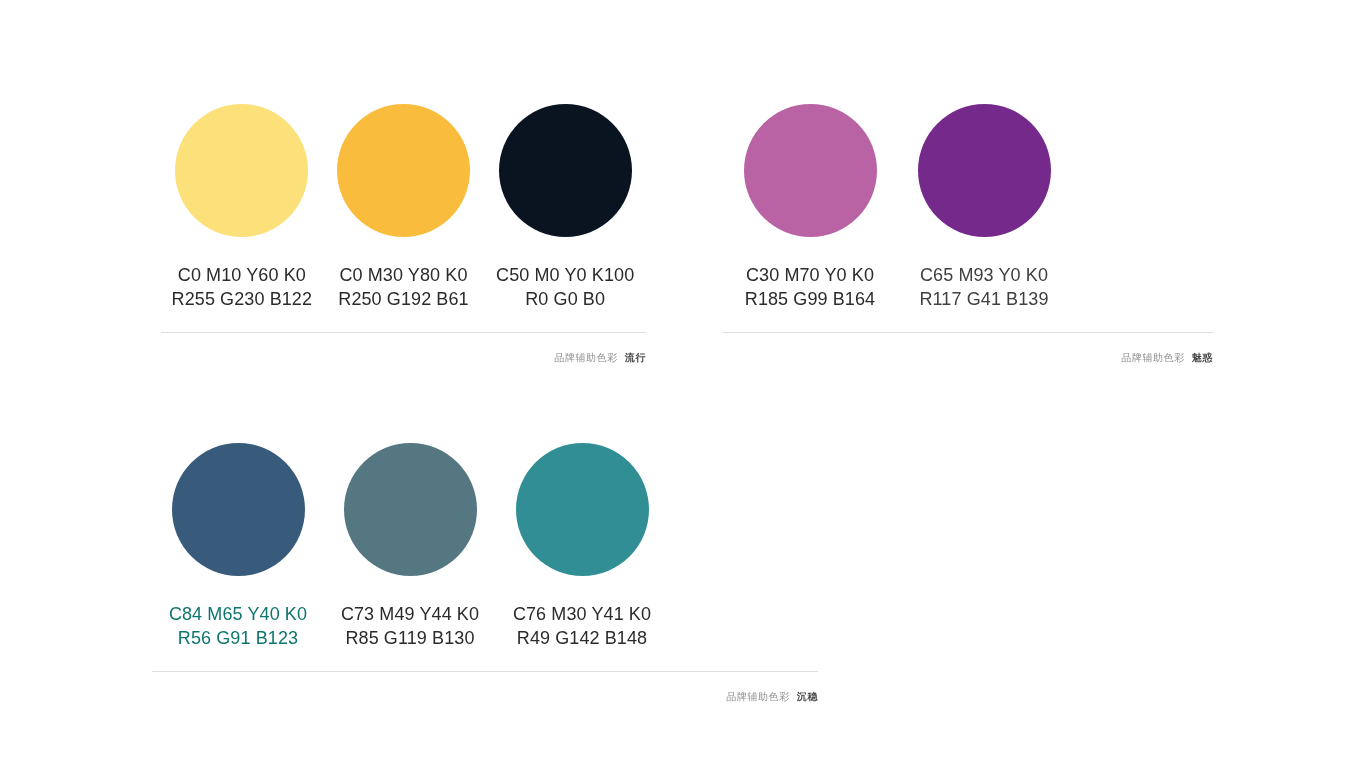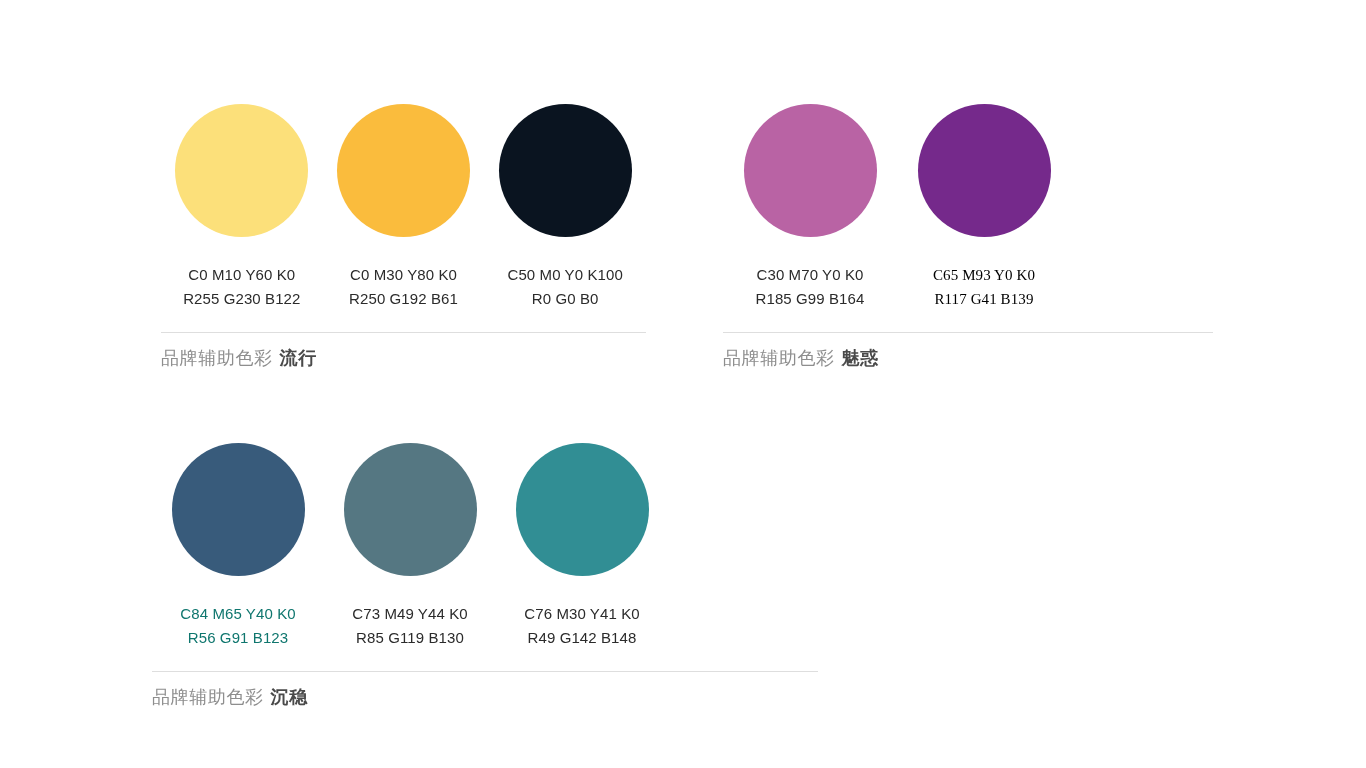--- a/index.html
+++ b/index.html
@@ -46,42 +46,42 @@
     width: 133px;
     height: 133px;
     border-radius: 50%;
     display: block;
   }
 
   .swatch-meta {
     margin-top: 26px;
     text-align: center;
     color: #2b2b2b;
-    font-size: 15px;
+    font-size: 18px;
     line-height: 24px;
     letter-spacing: 0.1px;
     white-space: nowrap;
   }
 
   .swatch-cmyk,
   .swatch-rgb {
     display: block;
   }
 
   
   .group-divider {
     height: 1px;
     background: #dedede;
     margin-top: 21px;
   }
 
   .group-caption {
     margin-top: 16px;
-    text-align: left;
-    font-size: 18px;
+    text-align: right;
+    font-size: 10px;
     line-height: 18px;
     white-space: nowrap;
   }
 
   .caption-prefix {
     color: #8e8e8e;
     font-weight: 400;
     letter-spacing: 0.6px;
   }
 
@@ -148,21 +148,21 @@
       <div class="swatch">
         <span class="swatch-disc" style="background-color: rgb(185, 99, 164);"></span>
         <div class="swatch-meta" style="color: rgb(43, 43, 43);">
           <span class="swatch-cmyk">C30 M70 Y0 K0</span>
           <span class="swatch-rgb">R185 G99 B164</span>
         </div>
       </div>
 
       <div class="swatch">
         <span class="swatch-disc" style="background-color: rgb(117, 41, 139);"></span>
-        <div class="swatch-meta" style="color: #000000; font-family: Liberation Serif, serif;">
+        <div class="swatch-meta" style="color: #404040;">
           <span class="swatch-cmyk">C65 M93 Y0 K0</span>
           <span class="swatch-rgb">R117 G41 B139</span>
         </div>
       </div>
 
     </div>
 
     <div class="group-divider" style="background: rgb(222, 222, 222);"></div>
 
     <div class="group-caption">

